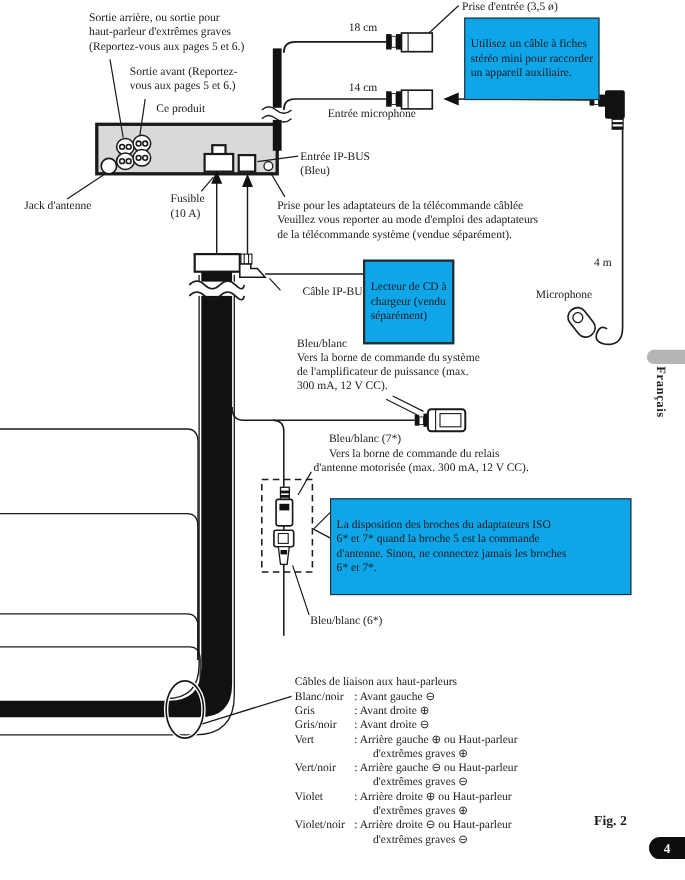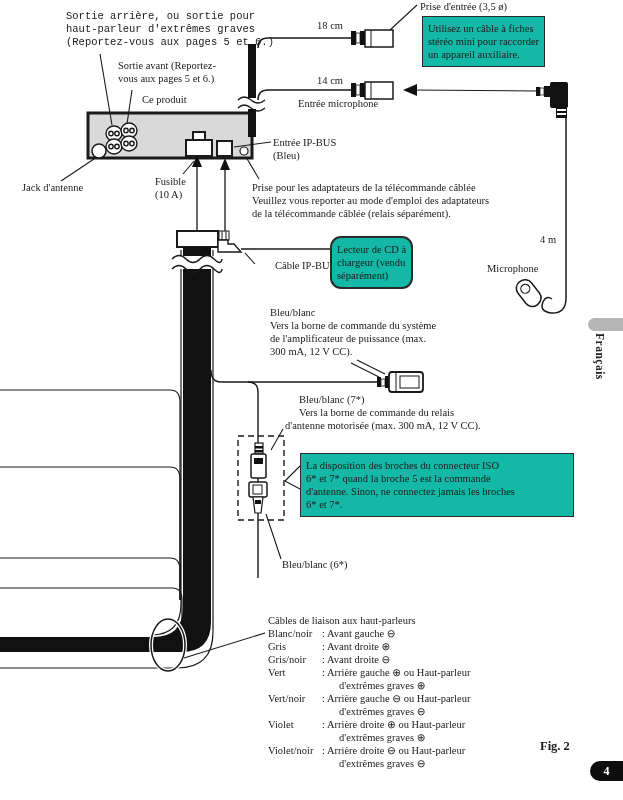--- a/index.html
+++ b/index.html
@@ -1,23 +1,23 @@
 <!DOCTYPE html>
 <html><head>
 <meta charset="utf-8">
 <style>
   html,body{margin:0;padding:0;background:#fff;}
   #page{position:relative;width:623px;height:800px;background:#fff;overflow:hidden;
         font-family:"Liberation Serif", serif;color:#1a1a1a;}
   #art{position:absolute;left:0;top:0;}
   .label{position:absolute;font-size:10.5px;line-height:13px;white-space:nowrap;}
   .label span{display:block;}
-  .graybox{position:absolute;background:#14b8a6;border:1.5px solid #2a2a2a;
-           font-size:10.5px;line-height:13px;padding:5px 5px;}
-  .graybox.thick{border-width:2.5px;border-radius:11px;}
+  .graybox{position:absolute;background:#0ea5e9;border:1.5px solid #2a2a2a;
+           font-size:10.5px;line-height:13px;padding:17px 5px;}
+  .graybox.thick{border-width:2.5px;}
   .graybox span{display:block;white-space:nowrap;}
   .indent14{padding-left:14px;}
   #speaker-block{position:absolute;left:268px;top:614px;font-size:10.5px;line-height:13px;}
   .spk-row{display:flex;}
   .spk-name{width:54px;flex:0 0 54px;}
   .spk-desc div{white-space:nowrap;}
   .spk-cont{padding-left:17px;}
   #fig-label{position:absolute;left:540px;top:739px;font-weight:bold;font-size:12.5px;text-align:center;}
   #page-badge{position:absolute;left:590px;top:761px;width:33px;height:20px;background:#0d0d0d;
               border-radius:10px 0 0 10px;color:#fff;font-weight:bold;font-size:12px;
@@ -179,21 +179,21 @@
       <rect x="255" y="500" width="6" height="4" fill="#111" stroke="none"></rect>
     </g>
     <rect x="238" y="436" width="46" height="84" stroke-width="1.4" stroke-dasharray="6,4"></rect>
     <line x1="283" y1="429" x2="271" y2="450" stroke-width="1.1"></line>
     <line x1="266" y1="514" x2="281" y2="559" stroke-width="1.1"></line>
     <line x1="300" y1="466" x2="285" y2="481" stroke-width="1.1"></line>
     <line x1="300" y1="489" x2="285" y2="481" stroke-width="1.1"></line>
   </g>
 </svg>
 
-<div class="label" style="left:66px;top:10px;font-family:Liberation Mono, monospace;">
+<div class="label" style="left:81px;top:10px;">
   <span>Sortie arrière, ou sortie pour</span>
   <span>haut-parleur d'extrêmes graves</span>
   <span>(Reportez-vous aux pages 5 et 6.)</span>
 </div>
 <div class="label" style="left:118px;top:59px;">
   <span>Sortie avant (Reportez-</span>
   <span>vous aux pages 5 et 6.)</span>
 </div>
 <div class="label" style="left:142px;top:93px;">
   <span>Ce produit</span>
@@ -222,21 +222,21 @@
 <div class="label" style="left:298px;top:97px;">
   <span>Entrée microphone</span>
 </div>
 <div class="label" style="left:273px;top:136px;">
   <span>Entrée IP-BUS</span>
   <span>(Bleu)</span>
 </div>
 <div class="label" style="left:252px;top:181px;">
   <span>Prise pour les adaptateurs de la télécommande câblée</span>
   <span>Veuillez vous reporter au mode d'emploi des adaptateurs</span>
-  <span>de la télécommande câblée (relais séparément).</span>
+  <span>de la télécommande système (vendue séparément).</span>
 </div>
 <div class="label" style="left:275px;top:259px;">
   <span>Câble IP-BUS</span>
 </div>
 <div class="graybox thick" style="left:330px;top:236px;">
   <span>Lecteur de CD à</span>
   <span>chargeur (vendu</span>
   <span>séparément)</span>
 </div>
 <div class="label" style="left:540px;top:233px;">
@@ -250,21 +250,21 @@
   <span>Vers la borne de commande du système</span>
   <span>de l'amplificateur de puissance (max.</span>
   <span>300 mA, 12 V CC).</span>
 </div>
 <div class="label" style="left:285px;top:393px;">
   <span class="indent14">Bleu/blanc (7*)</span>
   <span class="indent14">Vers la borne de commande du relais</span>
   <span>d'antenne motorisée (max. 300 mA, 12 V CC).</span>
 </div>
 <div class="graybox" style="left:300px;top:453px;width:262px;">
-  <span>La disposition des broches du connecteur ISO</span>
+  <span>La disposition des broches du adaptateurs ISO</span>
   <span>6* et 7* quand la broche 5 est la commande</span>
   <span>d'antenne. Sinon, ne connectez jamais les broches</span>
   <span>6* et 7*.</span>
 </div>
 <div class="label" style="left:282px;top:558px;">
   <span></span>
       <span>Bleu/blanc (6*)</span>
 </div>
 
 <div id="speaker-block">

